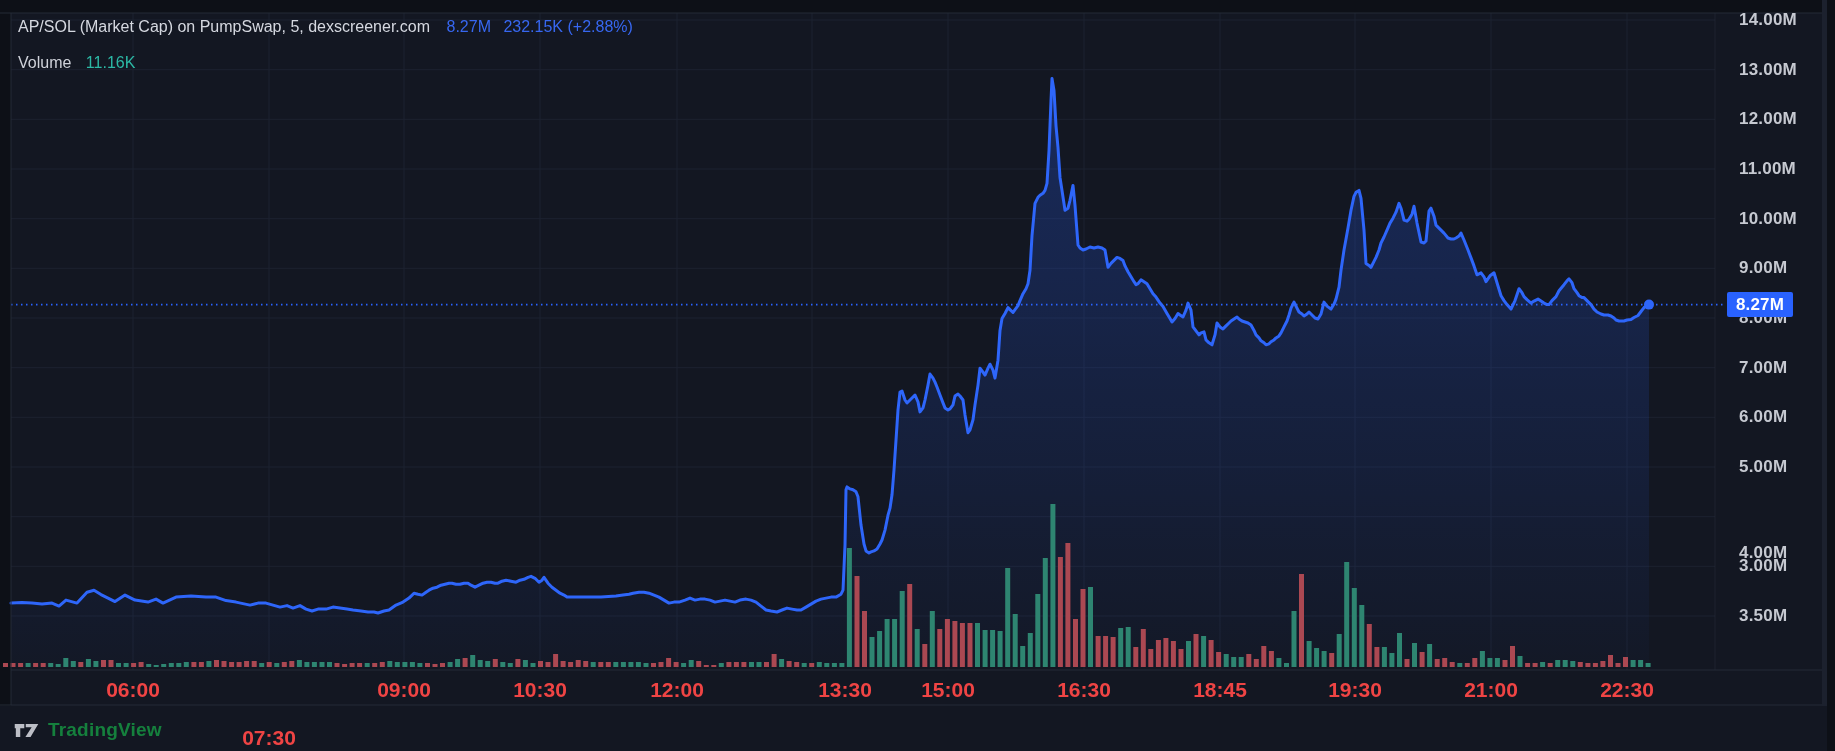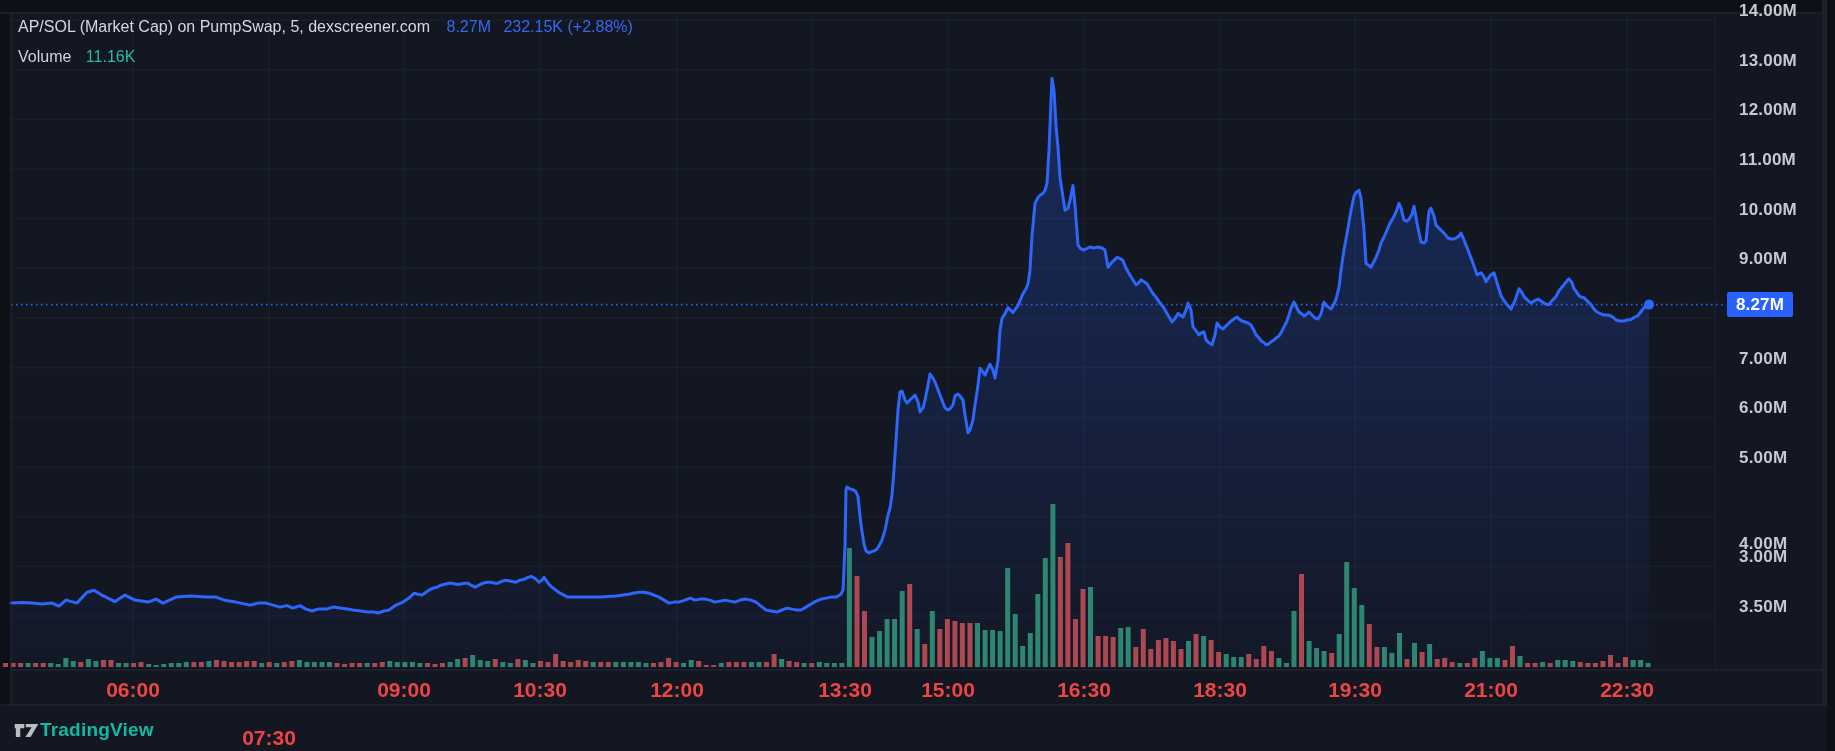--- a/index.html
+++ b/index.html
@@ -14,42 +14,42 @@
   .strip-right{position:absolute;right:0;top:0;width:5px;height:706px;background:#1c212e;}
   #chart-svg-wrap{position:absolute;left:0;top:0;width:1835px;height:751px;}
   #chart-svg-wrap svg{display:block;}
   .legend{
     position:absolute; left:18px; top:16px; z-index:5;
     font-size:16px; line-height:22px; white-space:nowrap;
   }
   .legend-row1 .title{color:#d5d8e0;}
   .legend-row1 .val{color:#3767f0; margin-left:12px;}
   .legend-row1 .chg{color:#3767f0; margin-left:8px;}
-  .legend-row2{margin-top:8px;}
+  .legend-row2{margin-top:14px;}
   .legend-row2 .vlabel{color:#cfd2da;}
   .legend-row2 .vval{color:#2cb9a6; margin-left:10px;}
-  .price-axis{position:absolute;left:1715px;top:4px;width:120px;height:657px;z-index:4;}
+  .price-axis{position:absolute;left:1715px;top:13px;width:120px;height:657px;z-index:4;}
   .price-tick{
     position:absolute; left:24px; color:#c6c9d1; font-size:17px; font-weight:600;
     letter-spacing:.2px; white-space:nowrap;
   }
   .price-badge{
     position:absolute; left:12px; width:66px; height:25px; background:#2962ff;
     border-radius:2px; color:#ffffff; font-size:17px; font-weight:700;
     display:flex; align-items:center; justify-content:center; z-index:6;
     letter-spacing:.2px;
   }
   .time-axis{position:absolute;left:0;top:670px;width:1835px;height:35px;z-index:4;}
   .time-tick{
     position:absolute; top:8px; transform:translateX(-50%);
     color:#ef4444; font-size:21px; font-weight:600; white-space:nowrap;
   }
   .attribution{
     position:absolute; left:14px; top:716px; height:28px; z-index:5;
-    display:flex; align-items:center; gap:1px; color:#14b8a6;
+    display:flex; align-items:center; gap:9px; color:#15803d;
     text-decoration:none; cursor:pointer;
   }
   .attribution .brand{font-size:19px; font-weight:700; letter-spacing:.2px;}
   .attribution svg{display:block;}
 </style>
 </head>
 <body>
 
 <div id="app">
 
@@ -354,21 +354,21 @@
 
   <div class="time-axis" id="time-axis">
       <div class="time-tick" style="left: 133px;">06:00</div>
       <div class="time-tick" style="left: 269px; margin-top: 48px;">07:30</div>
       <div class="time-tick" style="left: 404px;">09:00</div>
       <div class="time-tick" style="left: 540px;">10:30</div>
       <div class="time-tick" style="left: 677px;">12:00</div>
       <div class="time-tick" style="left: 845px;">13:30</div>
       <div class="time-tick" style="left: 948px;">15:00</div>
       <div class="time-tick" style="left: 1084px;">16:30</div>
-      <div class="time-tick" style="left: 1220px;">18:30</div>
+      <div class="time-tick" style="left: 1220px;">18:45</div>
       <div class="time-tick" style="left: 1355px;">19:30</div>
       <div class="time-tick" style="left: 1491px;">21:00</div>
       <div class="time-tick" style="left: 1627px;">22:30</div>
     </div>
 
   <div class="attribution">
     <span>
       <svg width="25" height="21" viewBox="0 0 34 28" fill="#bcbec6" xmlns="http://www.w3.org/2000/svg">
         <path d="M1 5 H14 V11 H8.5 V23 H2.5 V11 H1 Z"></path>
         <path d="M16 5 H33 L22.5 23 H15.5 L24 9.5 H16 Z"></path>

